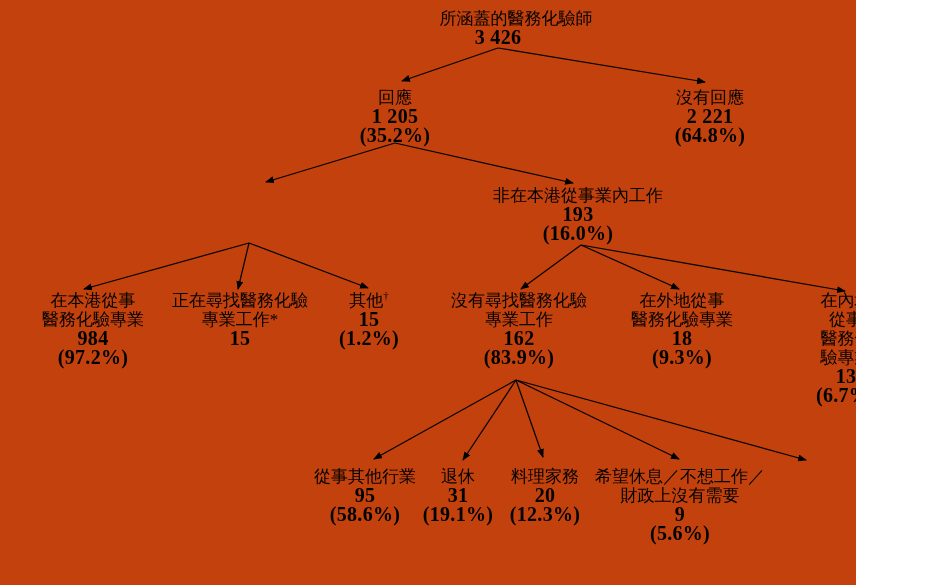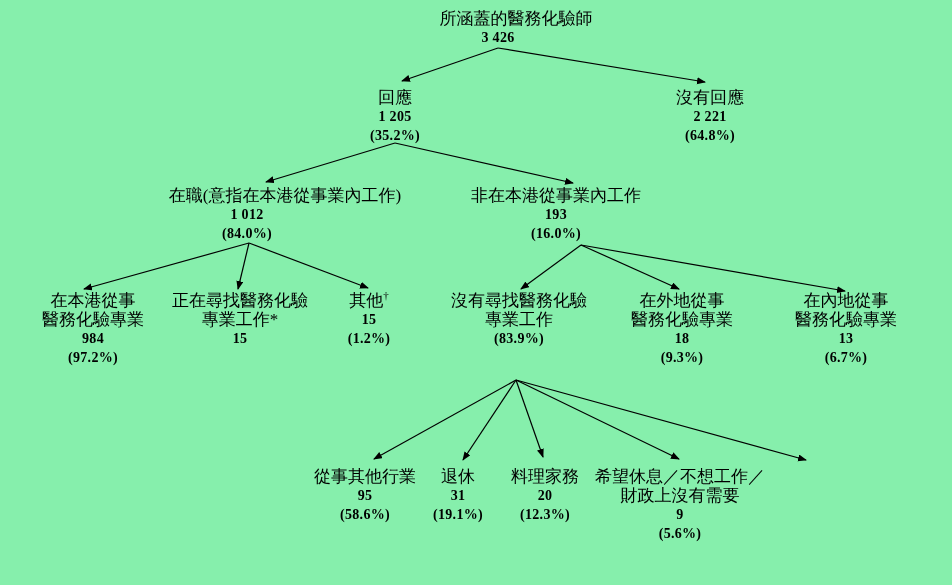--- a/index.html
+++ b/index.html
@@ -4,23 +4,23 @@
 <style>
   html, body { margin: 0; padding: 0; }
   body {
     width: 952px; height: 585px;
     background: #ffffff;
     color: #000000;
     font-family: "Liberation Serif", "DejaVu Serif", serif;
   }
   .stage {
     position: relative;
-    width: 952px; height: 585px;
+    width: 856px; height: 585px;
     overflow: hidden;
-    background: #86efac;
+    background: #c2410c;
   }
   .arrows {
     position: absolute; left: 0; top: 0;
     width: 952px; height: 585px;
     pointer-events: none;
   }
   .node {
     position: absolute;
     transform: translateX(-50%);
     text-align: center;
@@ -30,21 +30,21 @@
   .label {
     font-size: 17px;
     font-weight: normal;
     white-space: pre-line;
   }
   .label sup {
     font-size: 11px;
     line-height: 0;
   }
   .value, .percent {
-    font-size: 14px;
+    font-size: 20px;
     font-weight: bold;
     letter-spacing: 0.3px;
   }
   
   .shift-root   { transform: translateX(18px); }
   .shift-working{ transform: translateX(38px); }
 </style>
 </head>
 <body>
 
@@ -85,27 +85,22 @@
     <div class="value">1 205</div>
     <div class="percent">(35.2%)</div>
   </div>
 
   <div class="node" style="left:710px;top:88px">
     <div class="label">沒有回應</div>
     <div class="value">2 221</div>
     <div class="percent">(64.8%)</div>
   </div>
 
-  <div class="node" style="left:247px;top:186px">
-    <div class="label shift-working">在職(意指在本港從事業內工作)</div>
-    <div class="value">1 012</div>
-    <div class="percent">(84.0%)</div>
-  </div>
 
-  <div class="node" style="left:556px;top:186px">
+  <div class="node" style="left:578px;top:186px">
     <div class="label">非在本港從事業內工作</div>
     <div class="value">193</div>
     <div class="percent">(16.0%)</div>
   </div>
 
   <div class="node" style="left:93px;top:291px">
     <div class="label">在本港從事
 醫務化驗專業</div>
     <div class="value">984</div>
     <div class="percent">(97.2%)</div>
@@ -119,20 +114,21 @@
 
   <div class="node" style="left:369px;top:291px">
     <div class="label"><span>其他</span><sup>†</sup></div>
     <div class="value">15</div>
     <div class="percent">(1.2%)</div>
   </div>
 
   <div class="node" style="left:519px;top:291px">
     <div class="label">沒有尋找醫務化驗
 專業工作</div>
+    <div class="value">162</div>
     <div class="percent">(83.9%)</div>
   </div>
 
   <div class="node" style="left:682px;top:291px">
     <div class="label">在外地從事
 醫務化驗專業</div>
     <div class="value">18</div>
     <div class="percent">(9.3%)</div>
   </div>
 

